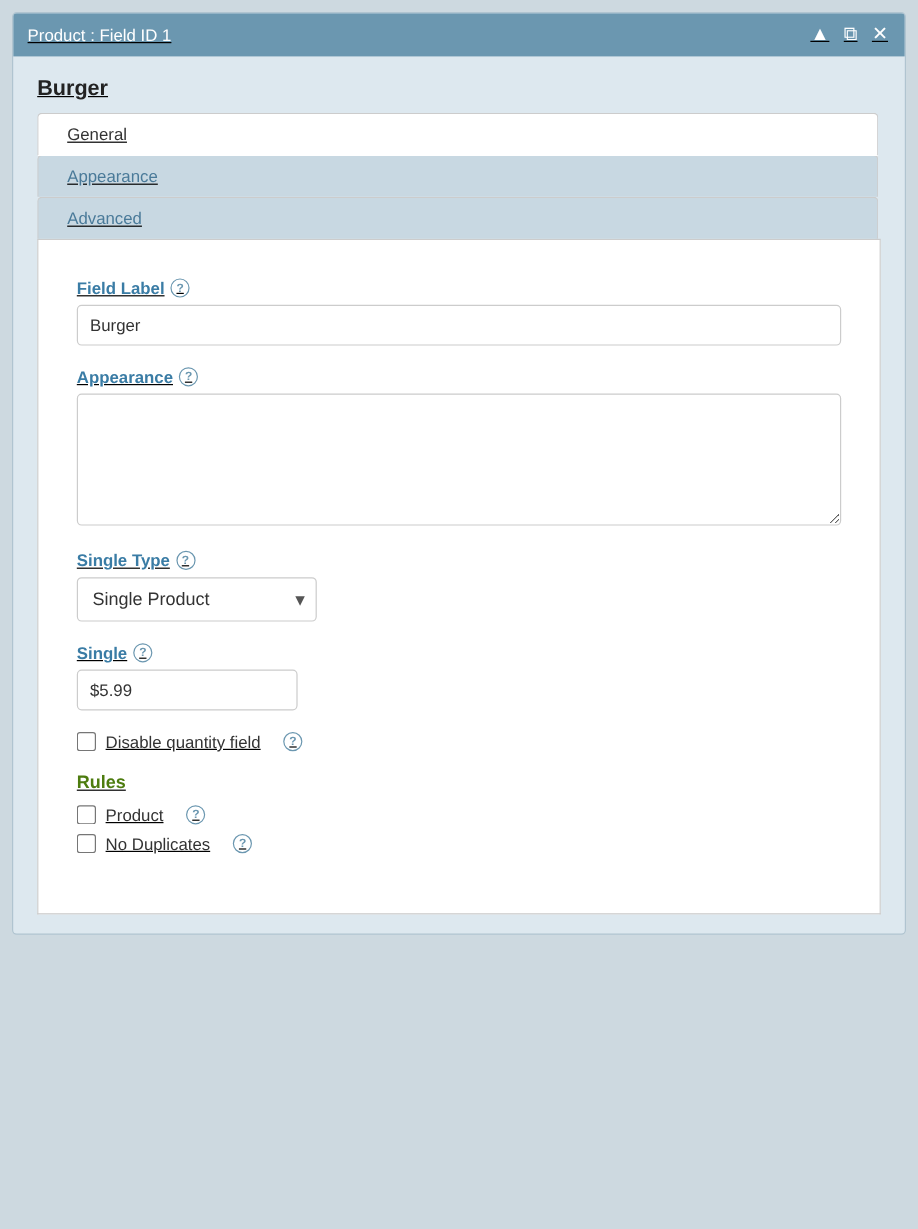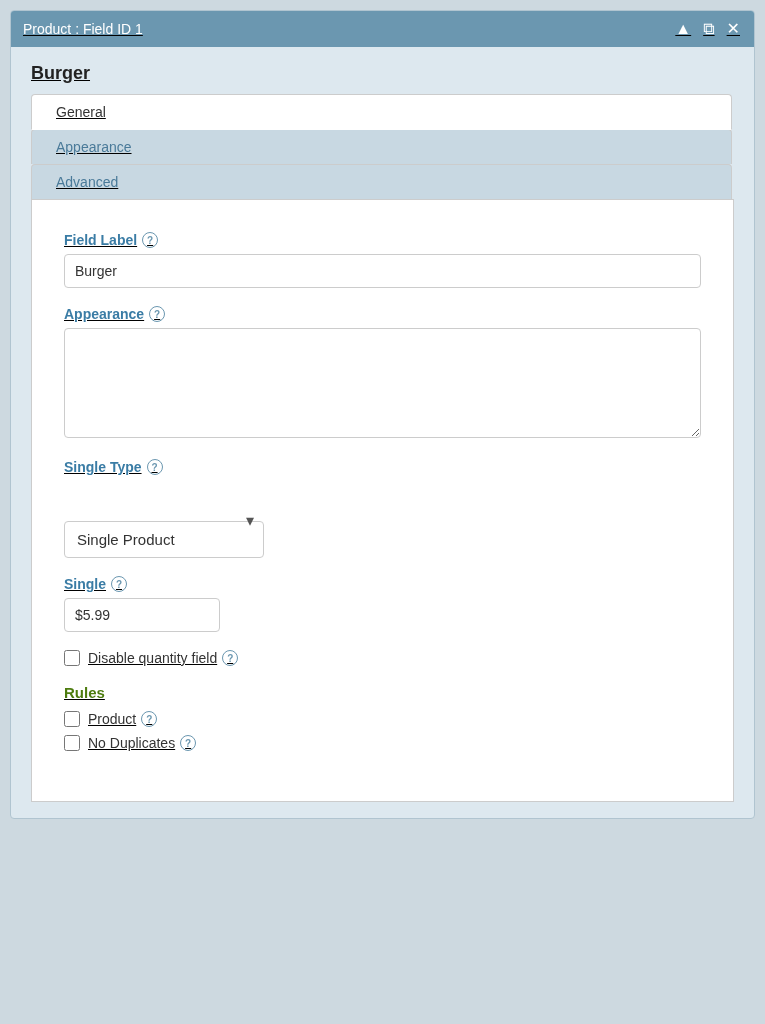--- a/index.html
+++ b/index.html
@@ -190,35 +190,34 @@
       appearance: none;
       width: 100%;
       border: 1px solid #ccc;
       border-radius: 4px;
       padding: 9px 36px 9px 12px;
       font-size: 15px;
       color: #333;
       background: white;
       cursor: pointer;
       outline: none;
-      margin-top: 40px;
     }
 
     .select-arrow {
       position: absolute;
       right: 10px;
       top: 50%;
       transform: translateY(-50%);
       pointer-events: none;
       color: #555;
       font-size: 16px;
     }
 
     .price-input-wrapper {
-      width: 156px;
+      width: 184px;
     }
 
     .price-input {
       width: 100%;
       border: 1px solid #ccc;
       border-radius: 4px;
       padding: 8px 10px;
       font-size: 14px;
       color: #333;
       outline: none;
@@ -238,21 +237,21 @@
       border: 1px solid #999;
       border-radius: 2px;
       accent-color: #3a7ca5;
     }
 
     .checkbox-label {
       font-size: 14px;
       color: #333;
       display: flex;
       align-items: center;
-      gap: 5px;
+      gap: 19px;
     }
 
     .rules-section-label {
       font-size: 15px;
       font-weight: 700;
       color: #4d7c0f;
       margin-bottom: 10px;
     }
   </style>
 </head>

